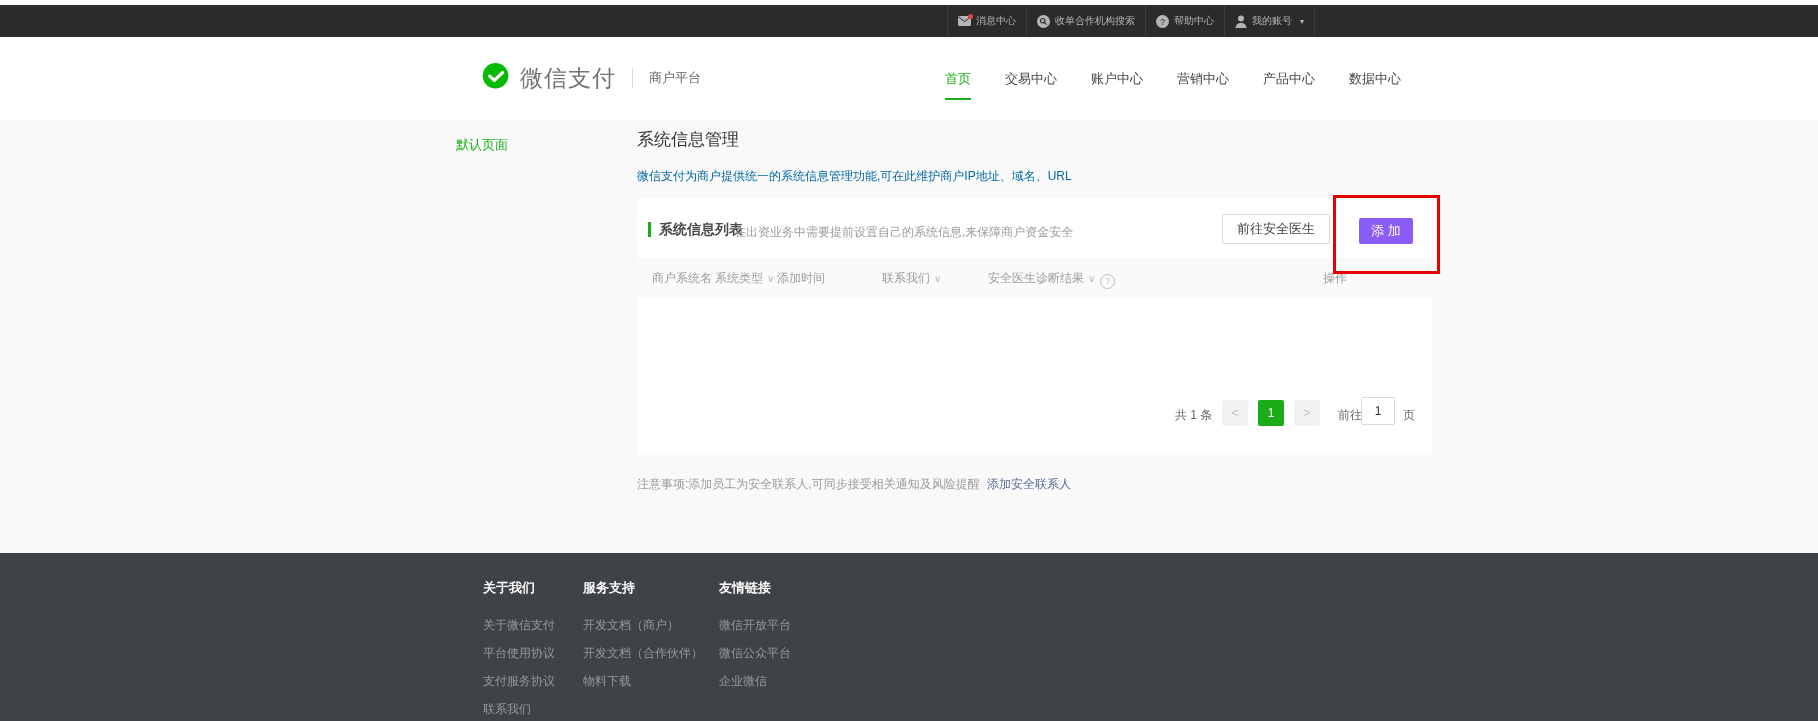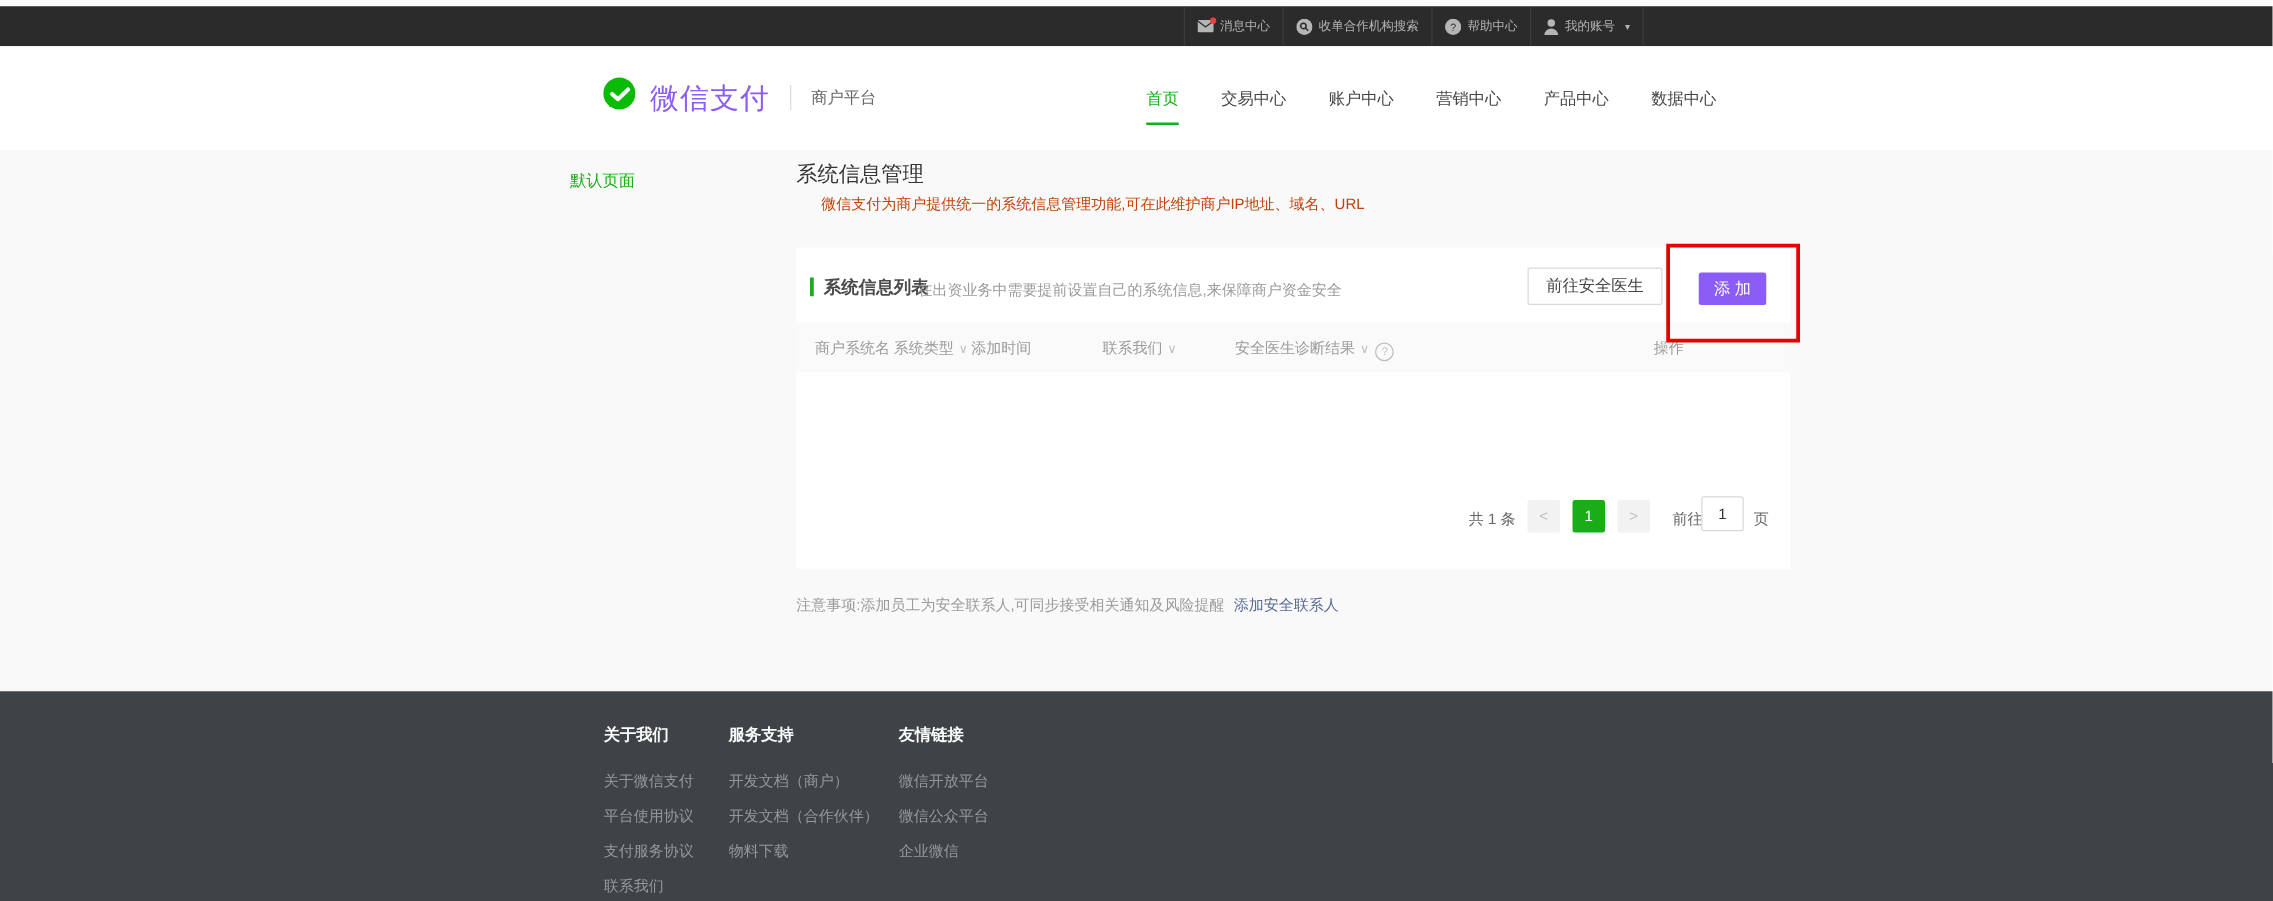--- a/index.html
+++ b/index.html
@@ -13,33 +13,33 @@
   .topbar-item{display:flex;align-items:center;gap:5px;padding:0 10px;height:32px;
                color:#b4b4b4;font-size:10px;border-right:1px solid #3c3c3c;cursor:pointer;}
   .topbar-item:first-child{border-left:1px solid #3c3c3c;}
   .ticon{position:relative;display:inline-flex;align-items:center;}
   .badge-dot{position:absolute;right:-2px;top:-2px;width:5px;height:5px;border-radius:50%;background:#e64340;}
   .caret{font-size:8px;color:#b4b4b4;margin-left:3px;}
 
   
   .header{position:absolute;left:0;top:37px;width:100%;height:83px;background:#fff;}
   .logo-group{position:absolute;left:480px;top:22px;height:38px;display:flex;align-items:center;}
-  .brand-text{font-size:23px;color:#8b5cf6;margin-left:9px;letter-spacing:1px;}
+  .brand-text{font-size:23px;color:#737373;margin-left:9px;letter-spacing:1px;}
   .brand-divider{width:1px;height:20px;background:#dcdcdc;margin:0 16px;}
   .platform-text{font-size:13px;color:#666;}
-  .nav{position:absolute;left:917px;top:0;height:83px;display:flex;align-items:center;gap:34px;}
+  .nav{position:absolute;left:945px;top:0;height:83px;display:flex;align-items:center;gap:34px;}
   .nav-item{font-size:13px;color:#454545;cursor:pointer;position:relative;padding:6px 0;}
   .nav-item.active{color:#1aad19;}
   .nav-item.active::after{content:"";position:absolute;left:0;right:0;bottom:-6px;height:2px;background:#1aad19;}
 
   
   .content{position:absolute;left:0;top:120px;width:100%;height:433px;background:#f9f9f9;}
   .sidebar-link{position:absolute;left:456px;top:16px;font-size:13px;color:#1aad19;cursor:pointer;}
   .page-title{position:absolute;left:637px;top:8px;font-size:17px;color:#353535;}
-  .page-desc{position:absolute;left:637px;top:35px;font-size:12px;color:#c2410c;margin-left:20px;}
+  .page-desc{position:absolute;left:637px;top:48px;font-size:12px;color:#0369a1;}
 
   .card{position:absolute;left:637px;top:78px;width:795px;height:257px;background:#fff;}
   .green-bar{position:absolute;left:11px;top:24px;width:3px;height:15px;background:#1aad19;}
   .list-title{position:absolute;left:22px;top:23px;font-size:14px;font-weight:bold;color:#4a4a4a;}
   .list-hint{position:absolute;left:97px;top:26px;font-size:12px;color:#9b9b9b;}
   .doctor-btn{position:absolute;left:585px;top:16px;width:108px;height:30px;box-sizing:border-box;
               background:#fff;border:1px solid #d9d9d9;border-radius:2px;font-size:13px;color:#444;
               display:flex;align-items:center;justify-content:center;cursor:pointer;}
   .add-btn{position:absolute;left:722px;top:20px;width:54px;height:26px;background:#8b5cf6;border:none;
            border-radius:2px;color:#fff;font-size:13px;display:flex;align-items:center;justify-content:center;cursor:pointer;}

